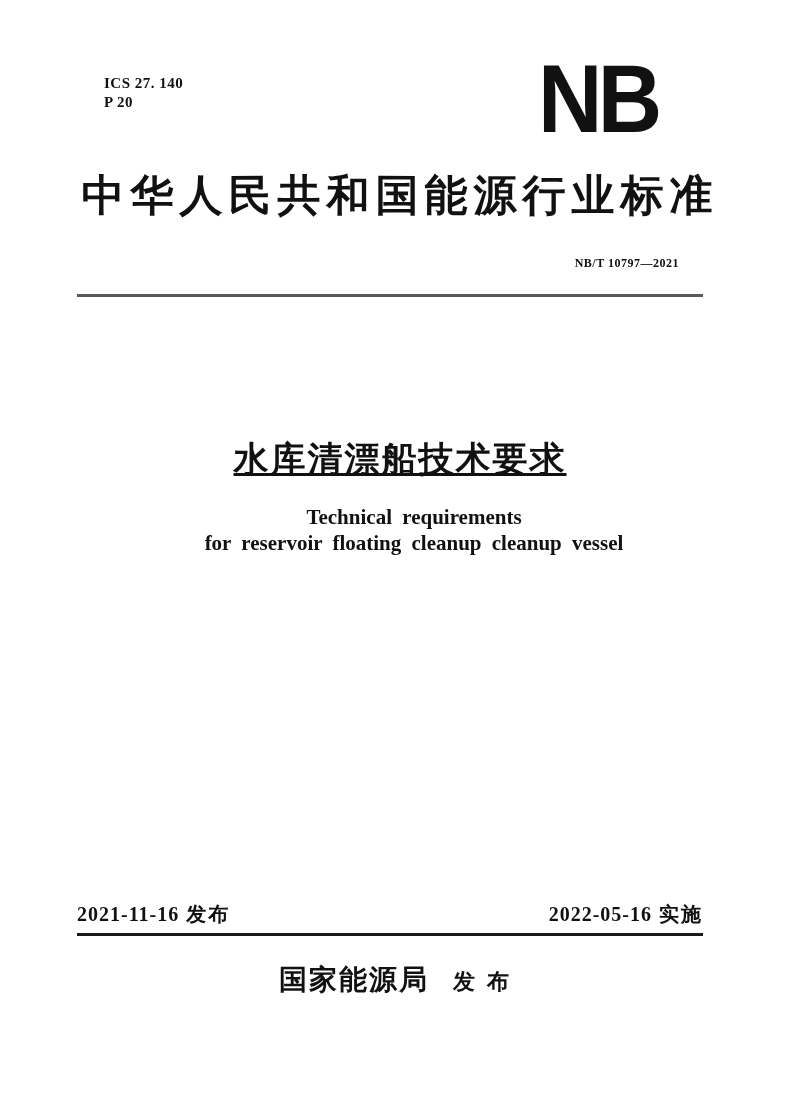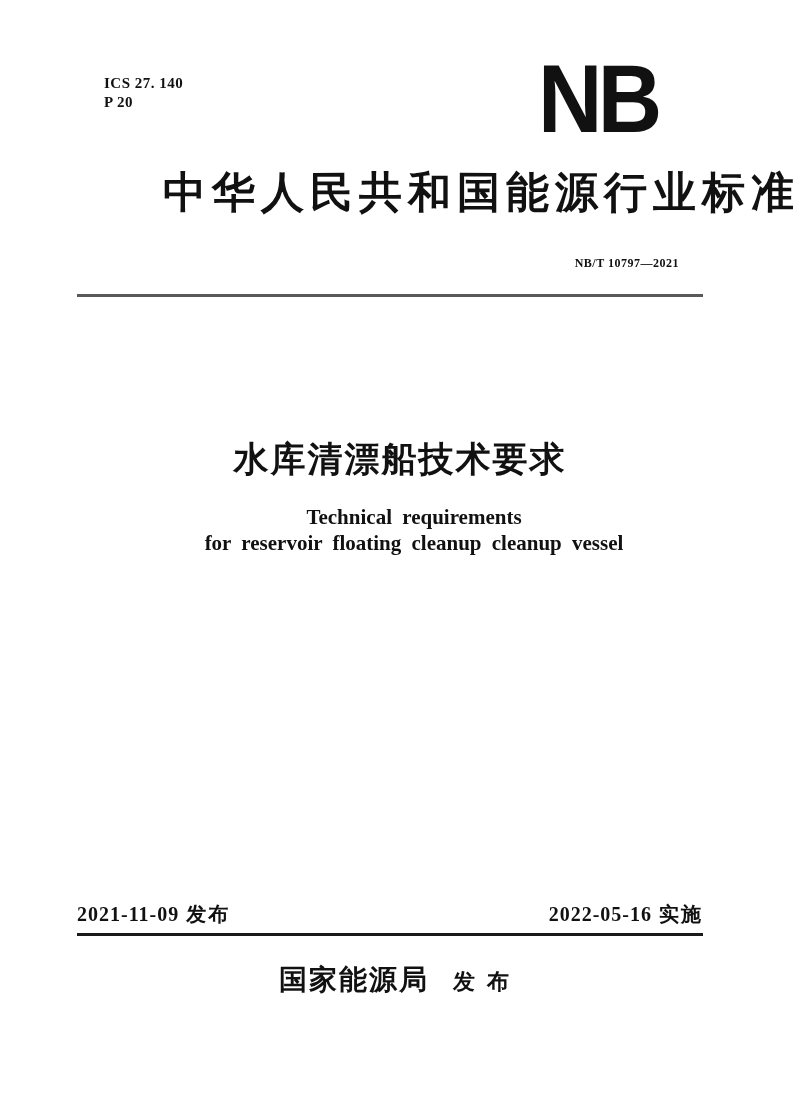--- a/index.html
+++ b/index.html
@@ -36,27 +36,26 @@
     line-height: 1;
     letter-spacing: -5px;
     transform: scaleX(0.92);
     transform-origin: left top;
   }
   .category-title {
     position: absolute;
     left: 0;
     right: 0;
     top: 172px;
-    text-align: right;
+    text-align: center;
     font-weight: bold;
     font-size: 43px;
     line-height: 1.1;
     letter-spacing: 6px;
     white-space: nowrap;
-    font-family: Liberation Mono, monospace;
   }
   .standard-number {
     position: absolute;
     right: 121px;
     top: 256px;
     font-weight: bold;
     font-size: 12px;
     line-height: 1.2;
     letter-spacing: 0.5px;
   }
@@ -78,20 +77,21 @@
     left: 0;
     right: 0;
     top: 441px;
     text-align: center;
     font-family: "Liberation Sans", "DejaVu Sans", sans-serif;
     font-weight: bold;
     font-size: 35px;
     line-height: 1;
     letter-spacing: 2px;
     white-space: nowrap;
+    text-decoration: underline;
   }
   .doc-title-en {
     position: absolute;
     left: 0;
     right: 0;
     top: 504px;
     text-align: center;
     font-weight: bold;
     font-size: 21px;
     line-height: 26px;
@@ -154,21 +154,21 @@
 
   <div class="doc-title-cn">水库清漂船技术要求</div>
 
   <div class="doc-title-en">
     <div>Technical requirements</div>
     <div>for reservoir floating cleanup cleanup vessel</div>
   </div>
 
   <div class="dates-row">
     <div>
-      <span class="date-value">2021-11-09</span><span class="date-label">发布</span>
+      <span class="date-value">2021-11-16</span><span class="date-label">发布</span>
     </div>
     <div>
       <span class="date-value">2022-05-16</span><span class="date-label">实施</span>
     </div>
   </div>
 
   <div class="rule footer-rule" style="background-color: rgb(26, 26, 26);"></div>
 
   <div class="publisher-row">
     <span class="publisher-name">国家能源局</span>

